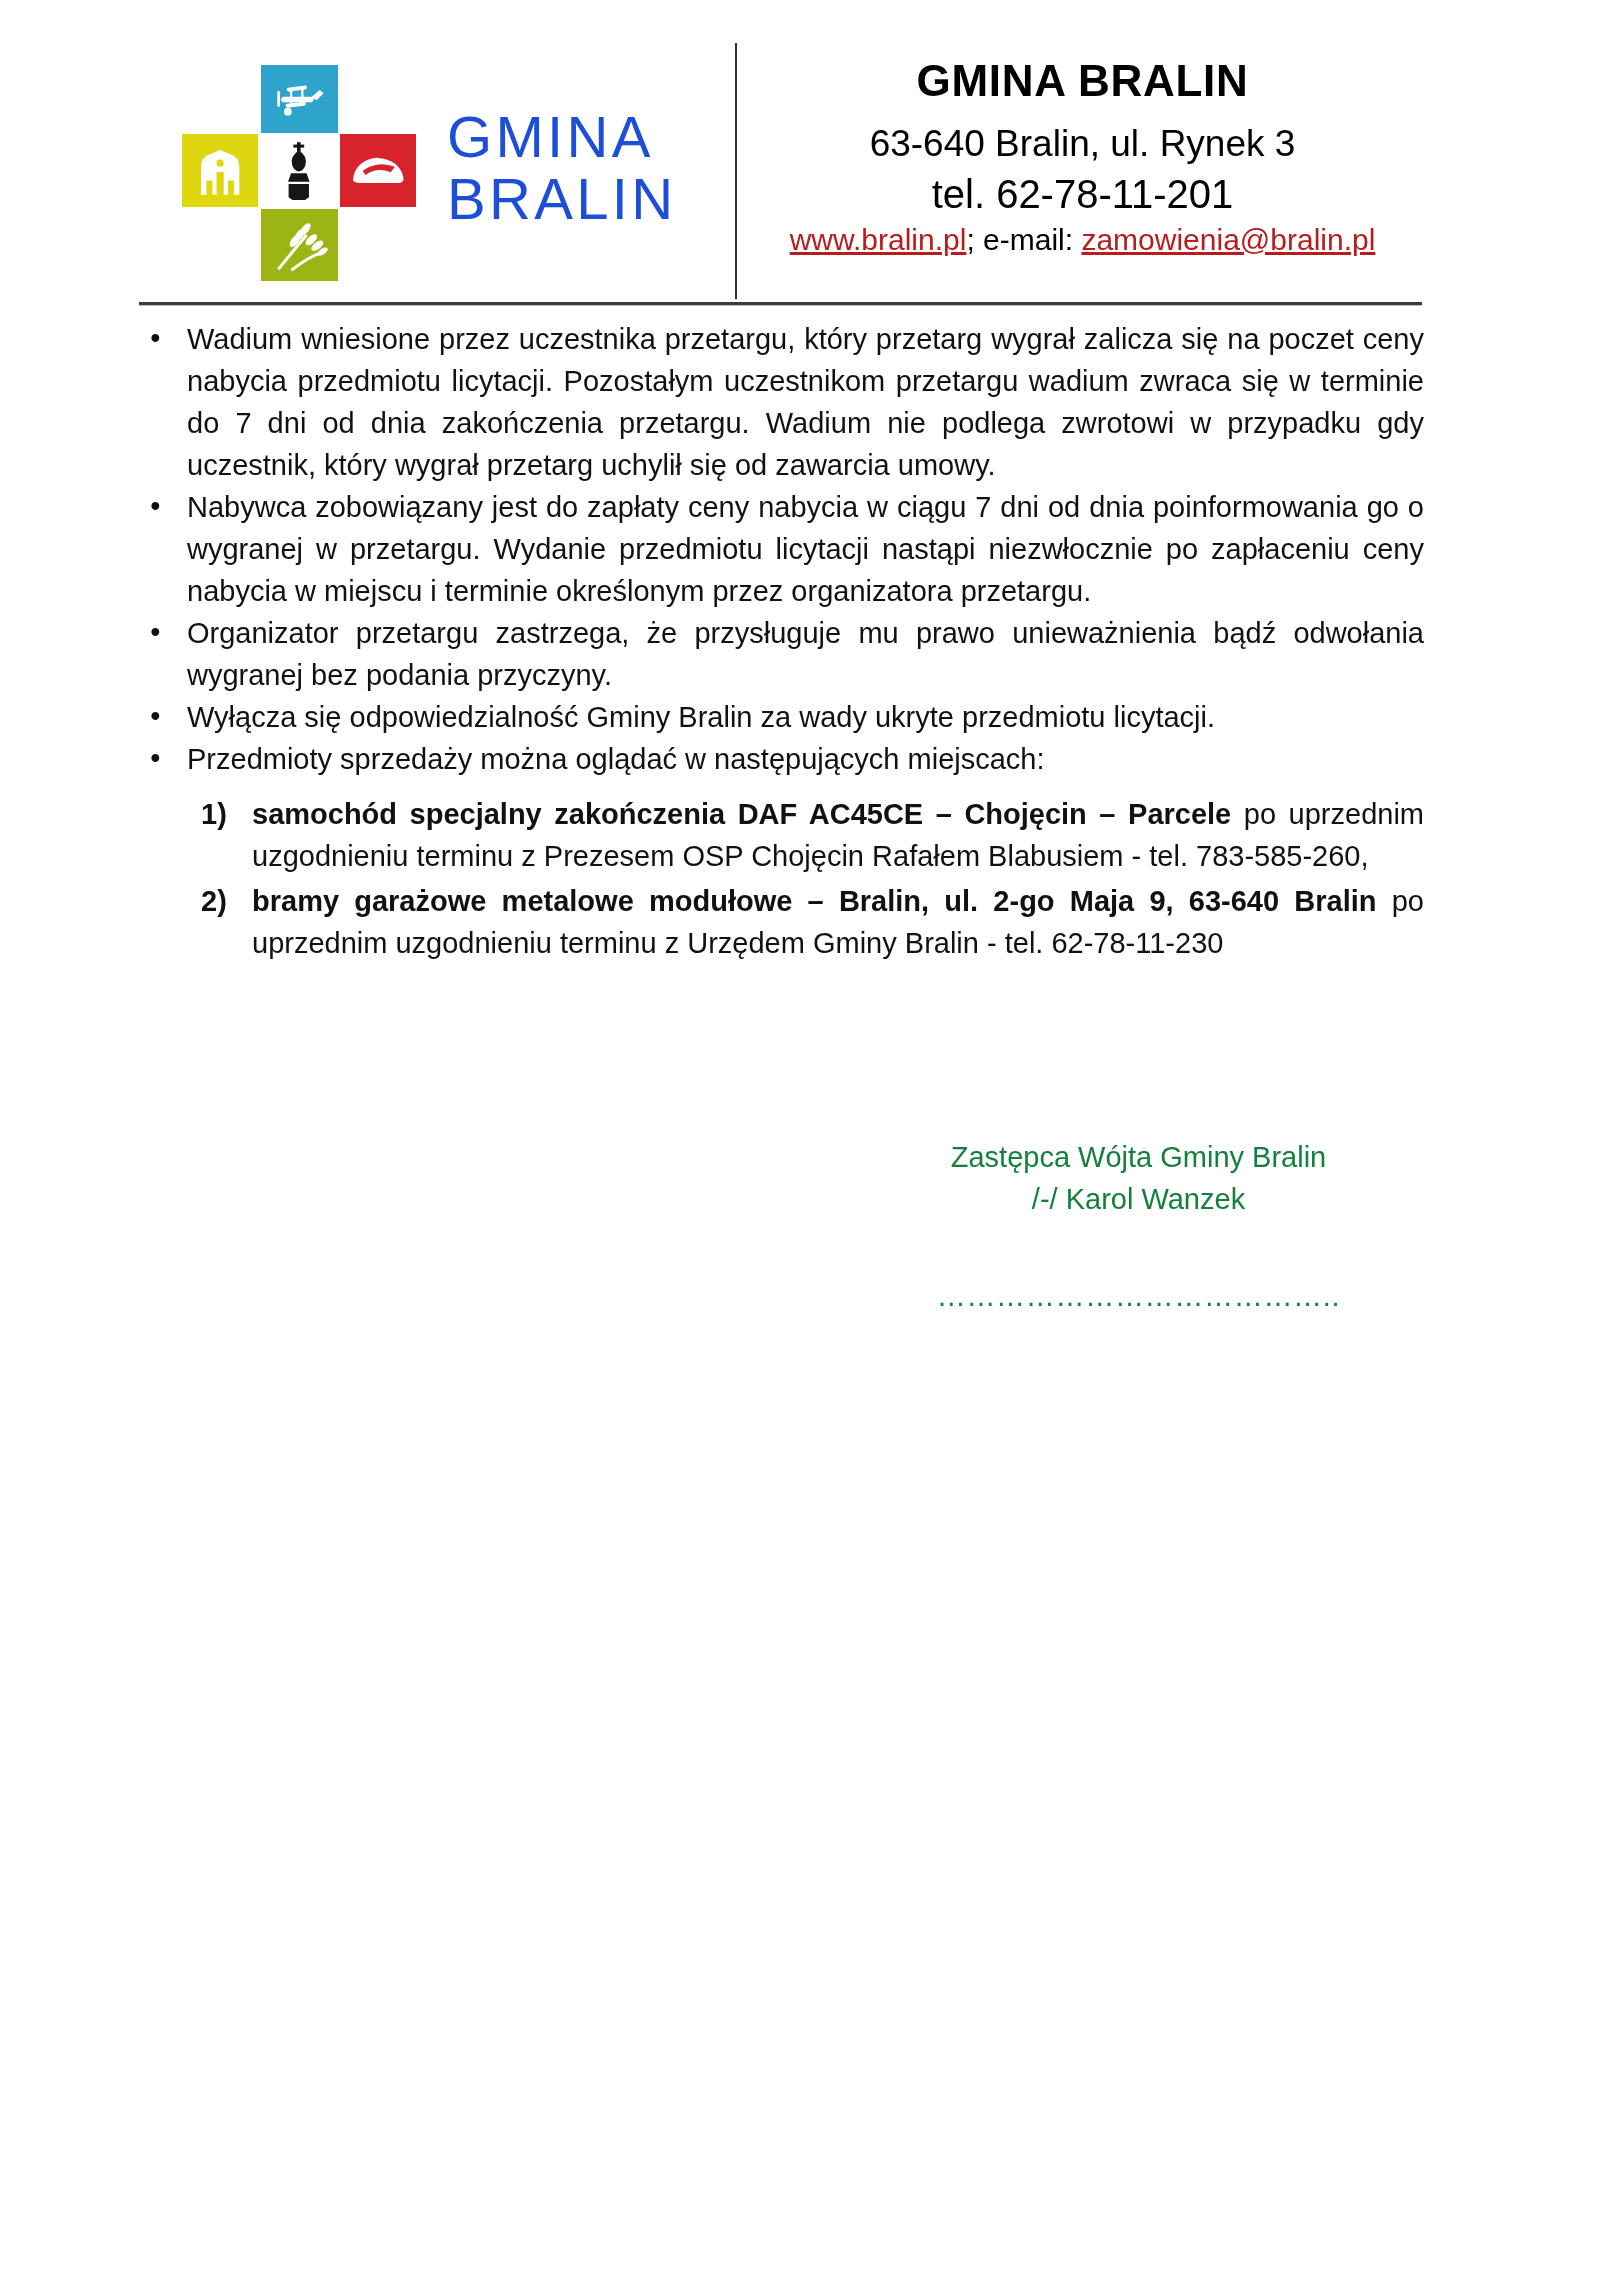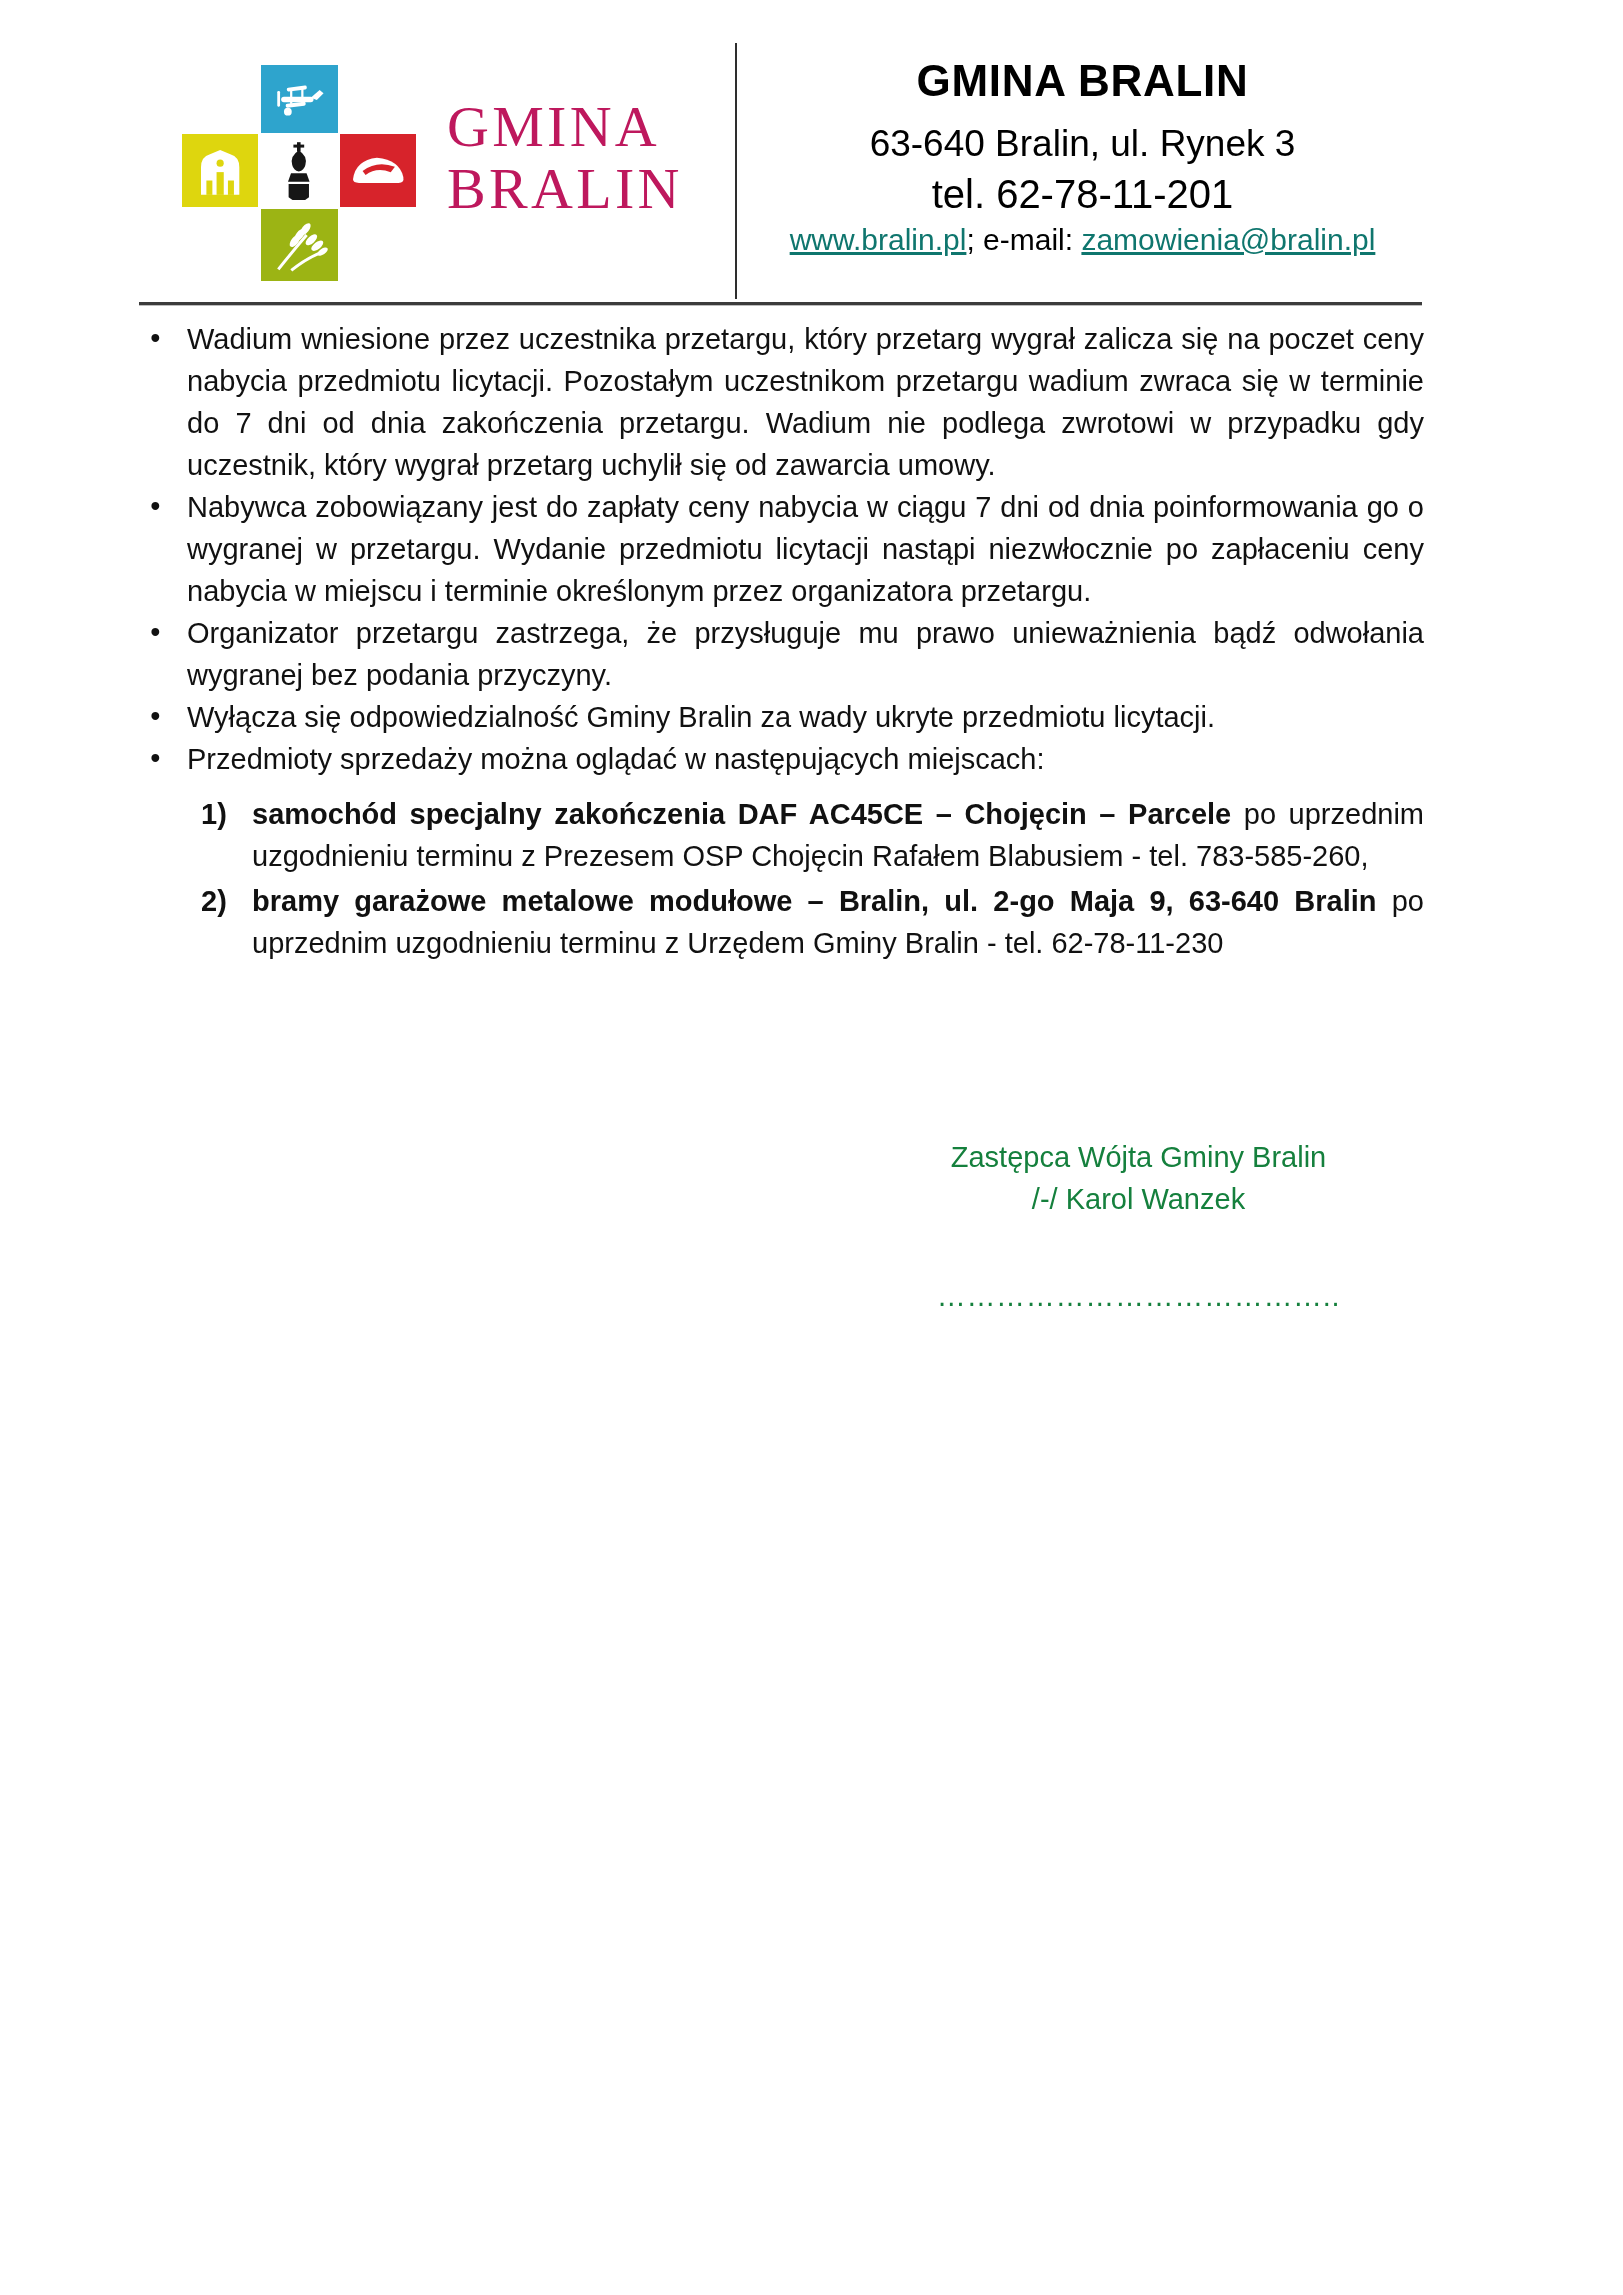--- a/index.html
+++ b/index.html
@@ -10,30 +10,30 @@
   
   .logo-cross{position:absolute;left:182px;top:65px;width:234px;height:216px;}
   .tile{position:absolute;display:flex;align-items:center;justify-content:center;}
   .tile svg{width:82%;height:82%;}
   .tile-blue  {left:79px;top:0;    width:77px;height:68px;background:#2ea4cd;}
   .tile-yellow{left:0;   top:69px; width:76px;height:73px;background:#ded60e;}
   .tile-white {left:77px;top:69px;width:80px;height:73px;background:#ffffff;}
   .tile-red   {left:158px;top:69px;width:76px;height:73px;background:#d7232b;}
   .tile-green {left:79px;top:144px; width:77px;height:72px;background:#9cb414;}
   .logo-wordmark{
-    position:absolute;left:447px;top:96px;
-    font-size:58px;line-height:62px;letter-spacing:3.3px;font-weight:500;color:#be185d;font-family:Liberation Serif, serif;
+    position:absolute;left:447px;top:106px;
+    font-size:58px;line-height:62px;letter-spacing:3.3px;font-weight:500;color:#1d4ed8;
   }
   .header-divider{position:absolute;left:735px;top:43px;width:2px;height:256px;background:#2e2e2e;}
   .header-right{position:absolute;left:752px;top:56px;width:661px;text-align:center;color:#000;}
   .org-name{font-size:44px;font-weight:bold;letter-spacing:0.7px;}
   .address{font-size:37px;margin-top:17px;}
   .phone{font-size:40px;margin-top:6.5px;}
   .links{font-size:30px;margin-top:6.5px;}
-  .links a{color:#0f766e;text-decoration:underline;cursor:pointer;}
+  .links a{color:#b91c1c;text-decoration:underline;cursor:pointer;}
   .head-rule{position:absolute;left:139px;top:302px;width:1283px;height:3.3px;background:#3c3c3c;border-bottom:0.7px solid #bdbdbd;}
   
   .content{
     position:absolute;left:141px;top:318px;width:1283px;
     font-size:29px;line-height:42px;text-align:justify;color:#111;
   }
   ul.bullets{list-style:none;margin:0;padding:0;}
   li.bullet{position:relative;padding-left:46px;}
   .bullet-marker{position:absolute;left:9.2px;top:-1.3px;}
   ol.numbered{list-style:none;margin:13px 0 0 0;padding:0;}

